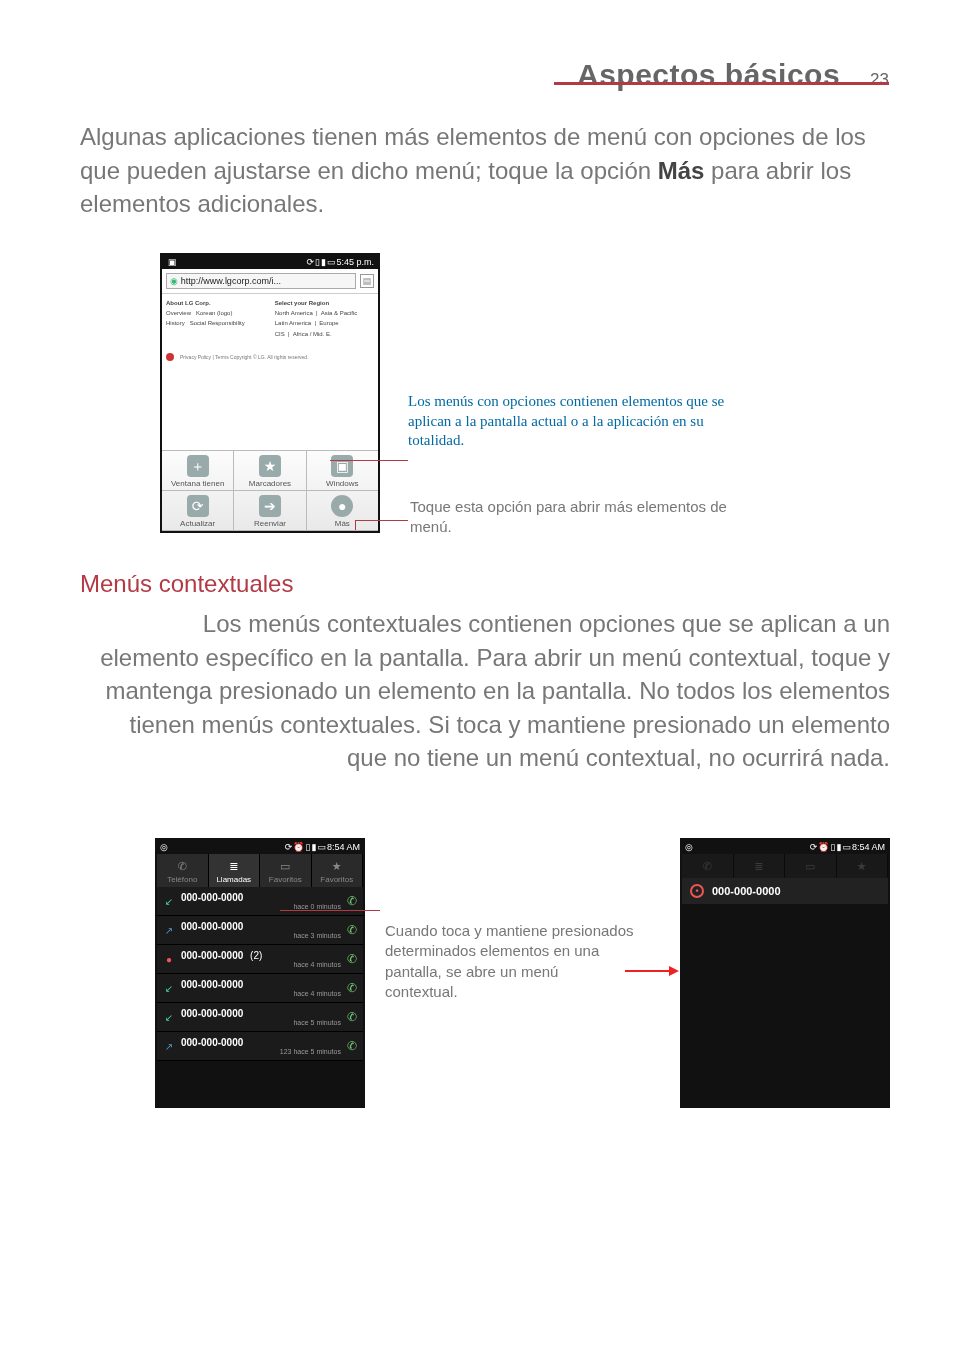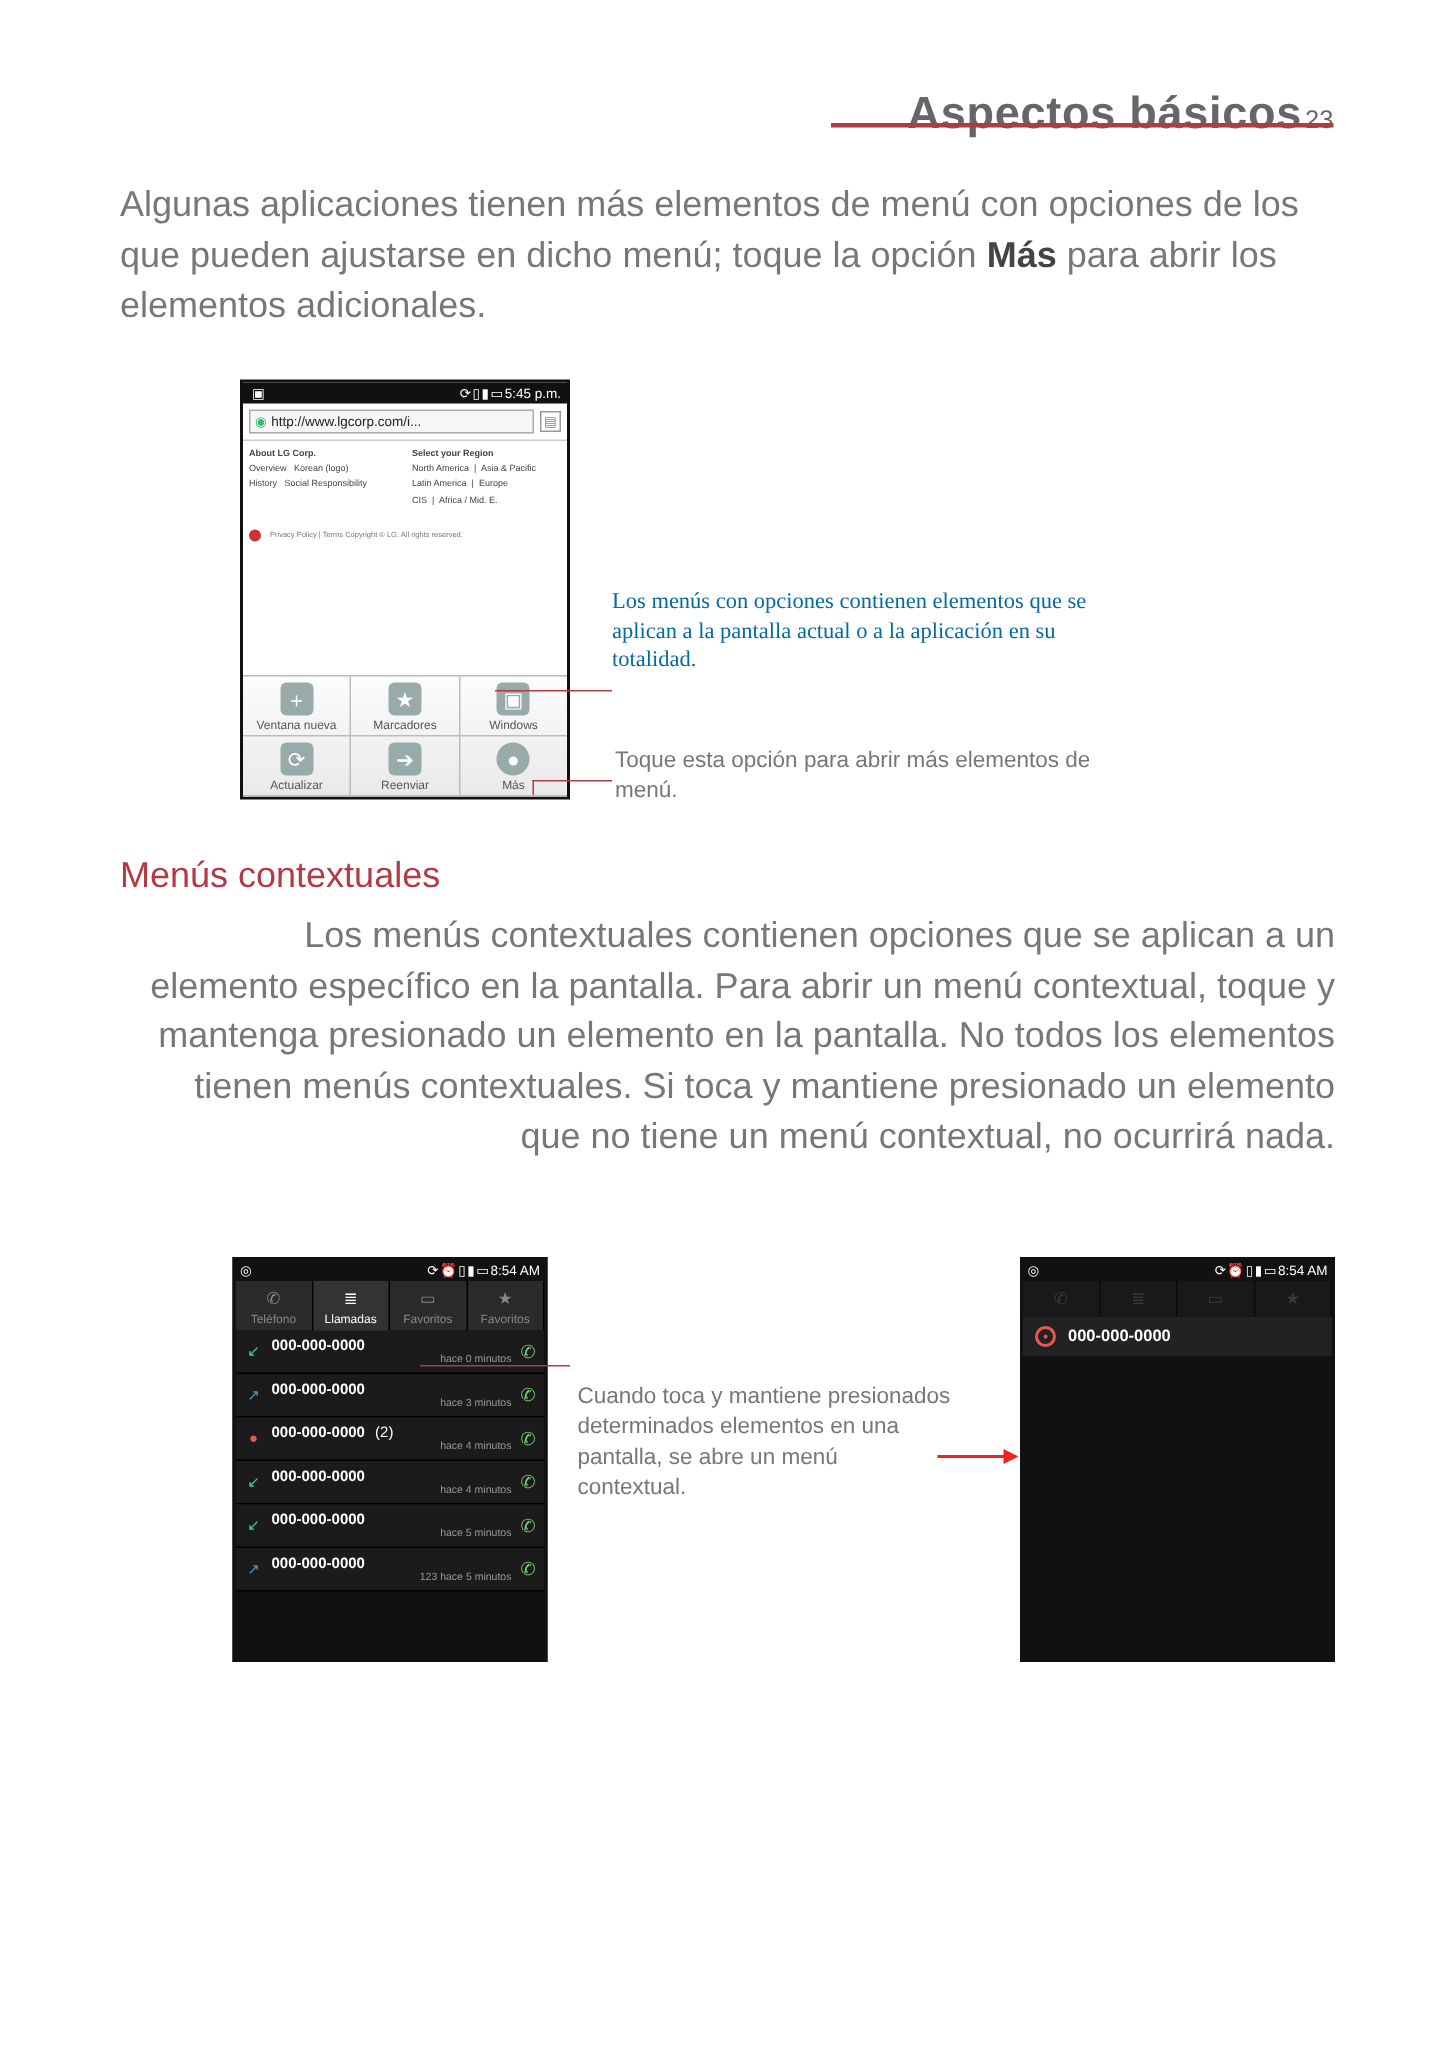--- a/index.html
+++ b/index.html
@@ -10,21 +10,21 @@
       height: 1372px;
       position: relative;
       color: #555;
     }
     .page-header {
       position: absolute;
       top: 42px;
       right: 65px;
       display: flex;
       align-items: baseline;
-      gap: 2px;
+      gap: 30px;
     }
     .title-main {
       font-size: 30px;
       color: #666;
       font-weight: bold;
       letter-spacing: 0.5px;
     }
     .page-no {
       font-size: 17px;
       color: #666;
@@ -327,21 +327,21 @@
     <div class="web-foot">
       <span class="lg-dot"></span>
       <span>Privacy Policy | Terms  Copyright © LG. All rights reserved.</span>
     </div>
   </div>
 
   <div class="opt-menu-top">
     <div class="opt-row">
       <div class="opt-cell">
         <span class="opt-ic ic-plus">＋</span>
-        <span>Ventana nueva</span>
+        <span>Ventana tienen</span>
       </div>
       <div class="opt-cell">
         <span class="opt-ic ic-star">★</span>
         <span>Marcadores</span>
       </div>
       <div class="opt-cell">
         <span class="opt-ic ic-win">▣</span>
         <span>Windows</span>
       </div>
     </div>

